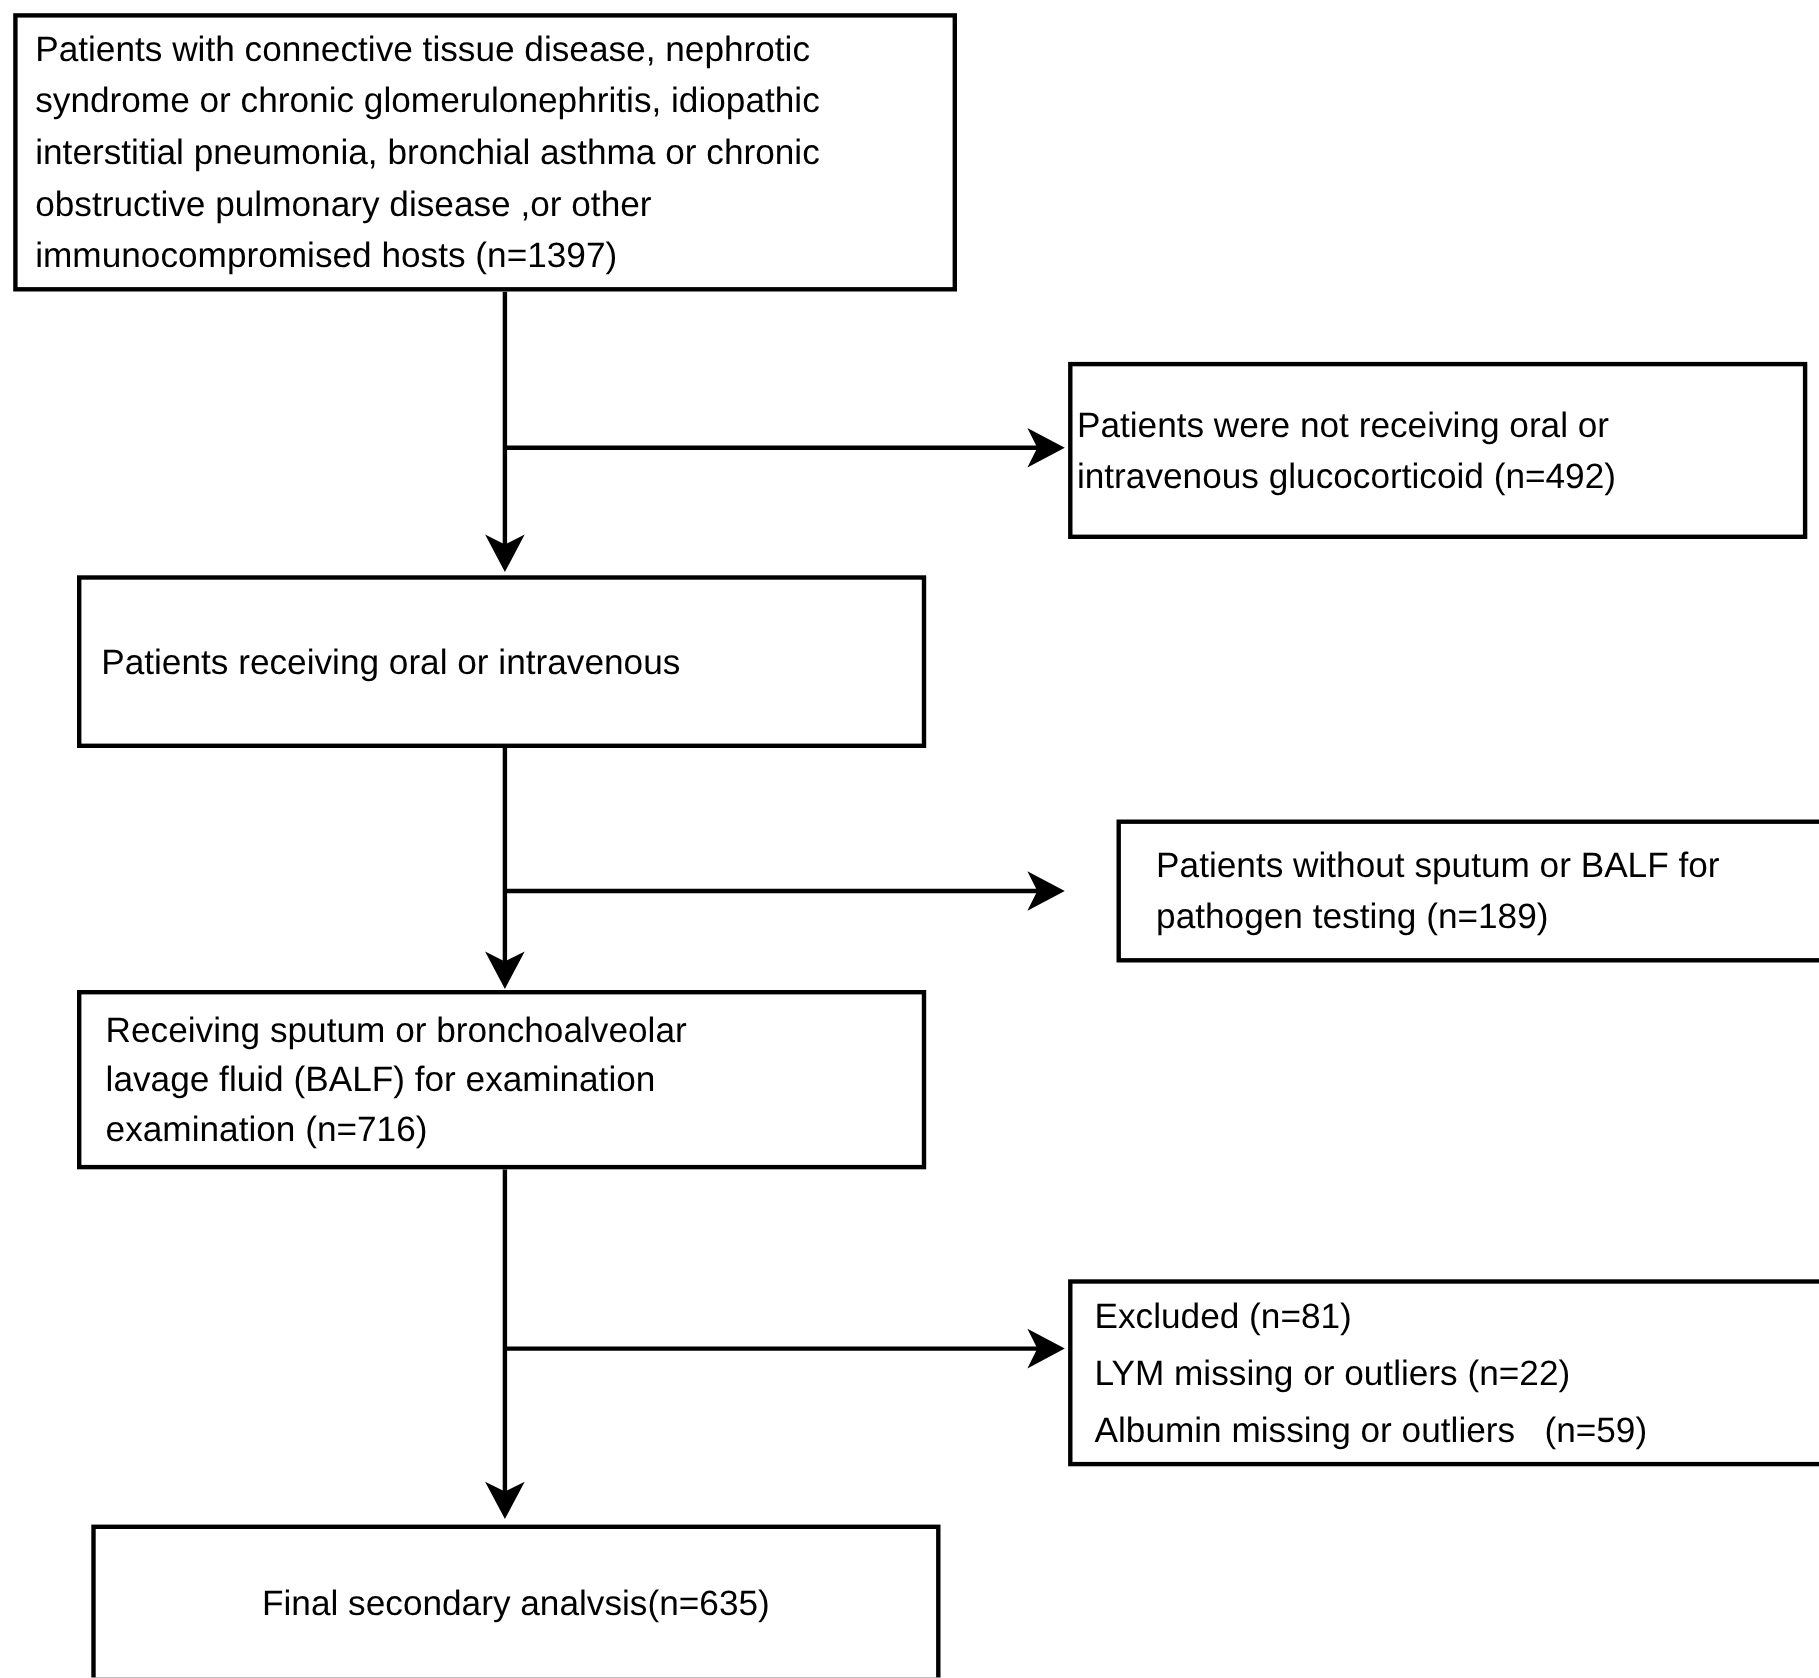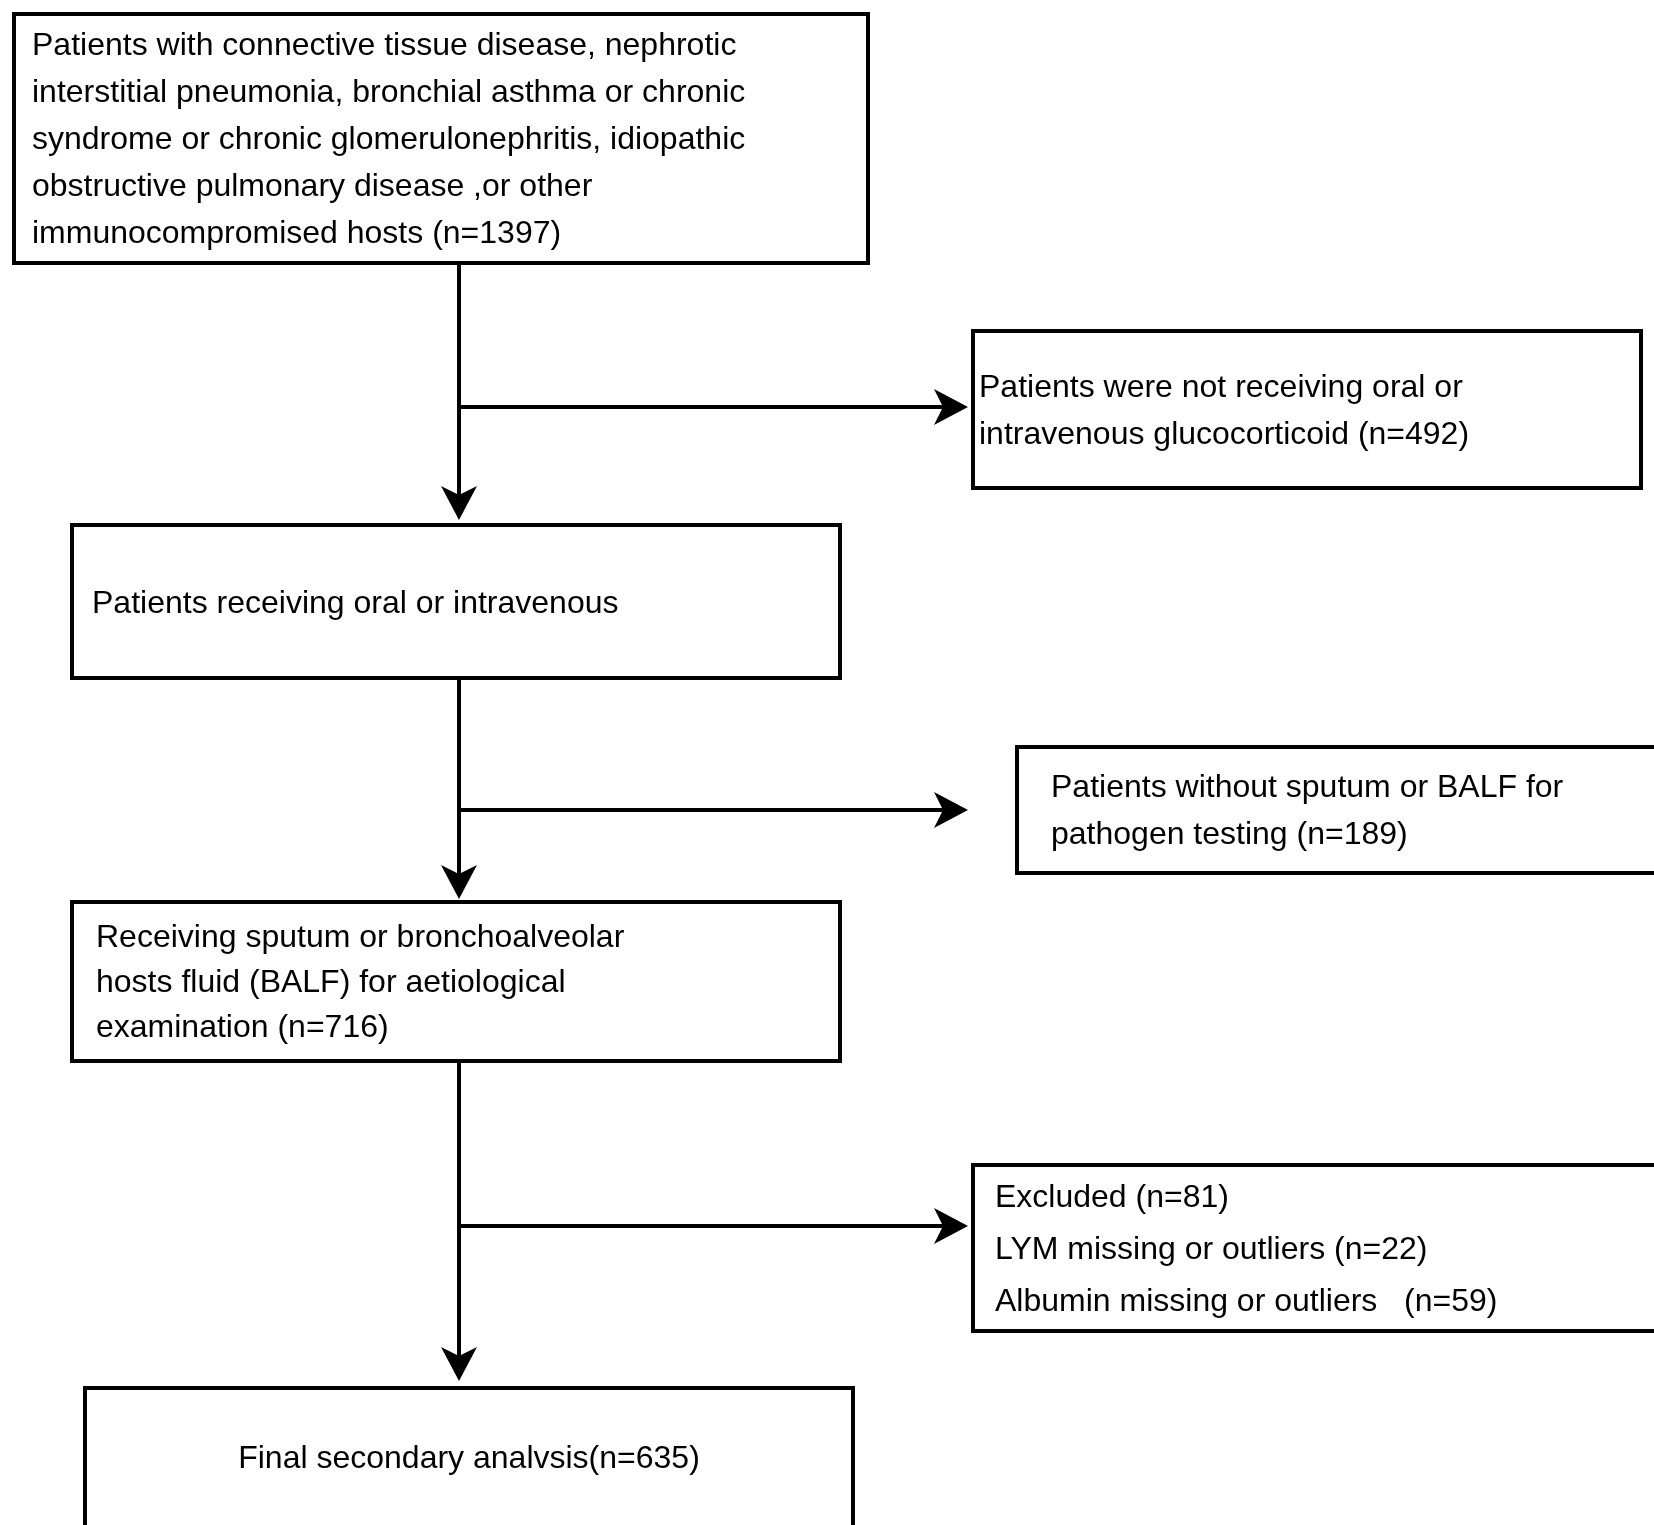--- a/index.html
+++ b/index.html
@@ -57,43 +57,43 @@
 
     <line x1="459" y1="1063" x2="459" y2="1366" stroke="#000" stroke-width="4"></line>
     <polygon points="459,1381 441,1347 459,1356 477,1347" fill="#000"></polygon>
 
     <line x1="459" y1="1226" x2="945" y2="1226" stroke="#000" stroke-width="4"></line>
     <polygon points="968,1226 934,1208 943,1226 934,1244" fill="#000"></polygon>
   </svg>
 
   <div class="box box-a">
     <div class="line">Patients with connective tissue disease, nephrotic</div>
+    <div class="line">syndrome or chronic glomerulonephritis, idiopathic</div>
     <div class="line">interstitial pneumonia, bronchial asthma or chronic</div>
-    <div class="line">syndrome or chronic glomerulonephritis, idiopathic</div>
     <div class="line">obstructive pulmonary disease ,or other</div>
     <div class="line">immunocompromised hosts (n=1397)</div>
   </div>
 
   <div class="box box-r1">
     <div class="line">Patients were not receiving oral or</div>
     <div class="line">intravenous glucocorticoid (n=492)</div>
   </div>
 
   <div class="box box-b">
     <div class="line">Patients receiving oral or intravenous</div>
   </div>
 
   <div class="box box-r2">
     <div class="line">Patients without sputum or BALF for</div>
     <div class="line">pathogen testing (n=189)</div>
   </div>
 
   <div class="box box-c">
     <div class="line">Receiving sputum or bronchoalveolar</div>
-    <div class="line">hosts fluid (BALF) for aetiological</div>
+    <div class="line">lavage fluid (BALF) for examination</div>
     <div class="line">examination (n=716)</div>
   </div>
 
   <div class="box box-r3">
     <div class="line">Excluded (n=81)</div>
     <div class="line">LYM missing or outliers (n=22)</div>
     <div class="line">Albumin missing or outliers   (n=59)</div>
   </div>
 
   <div class="box box-d">

